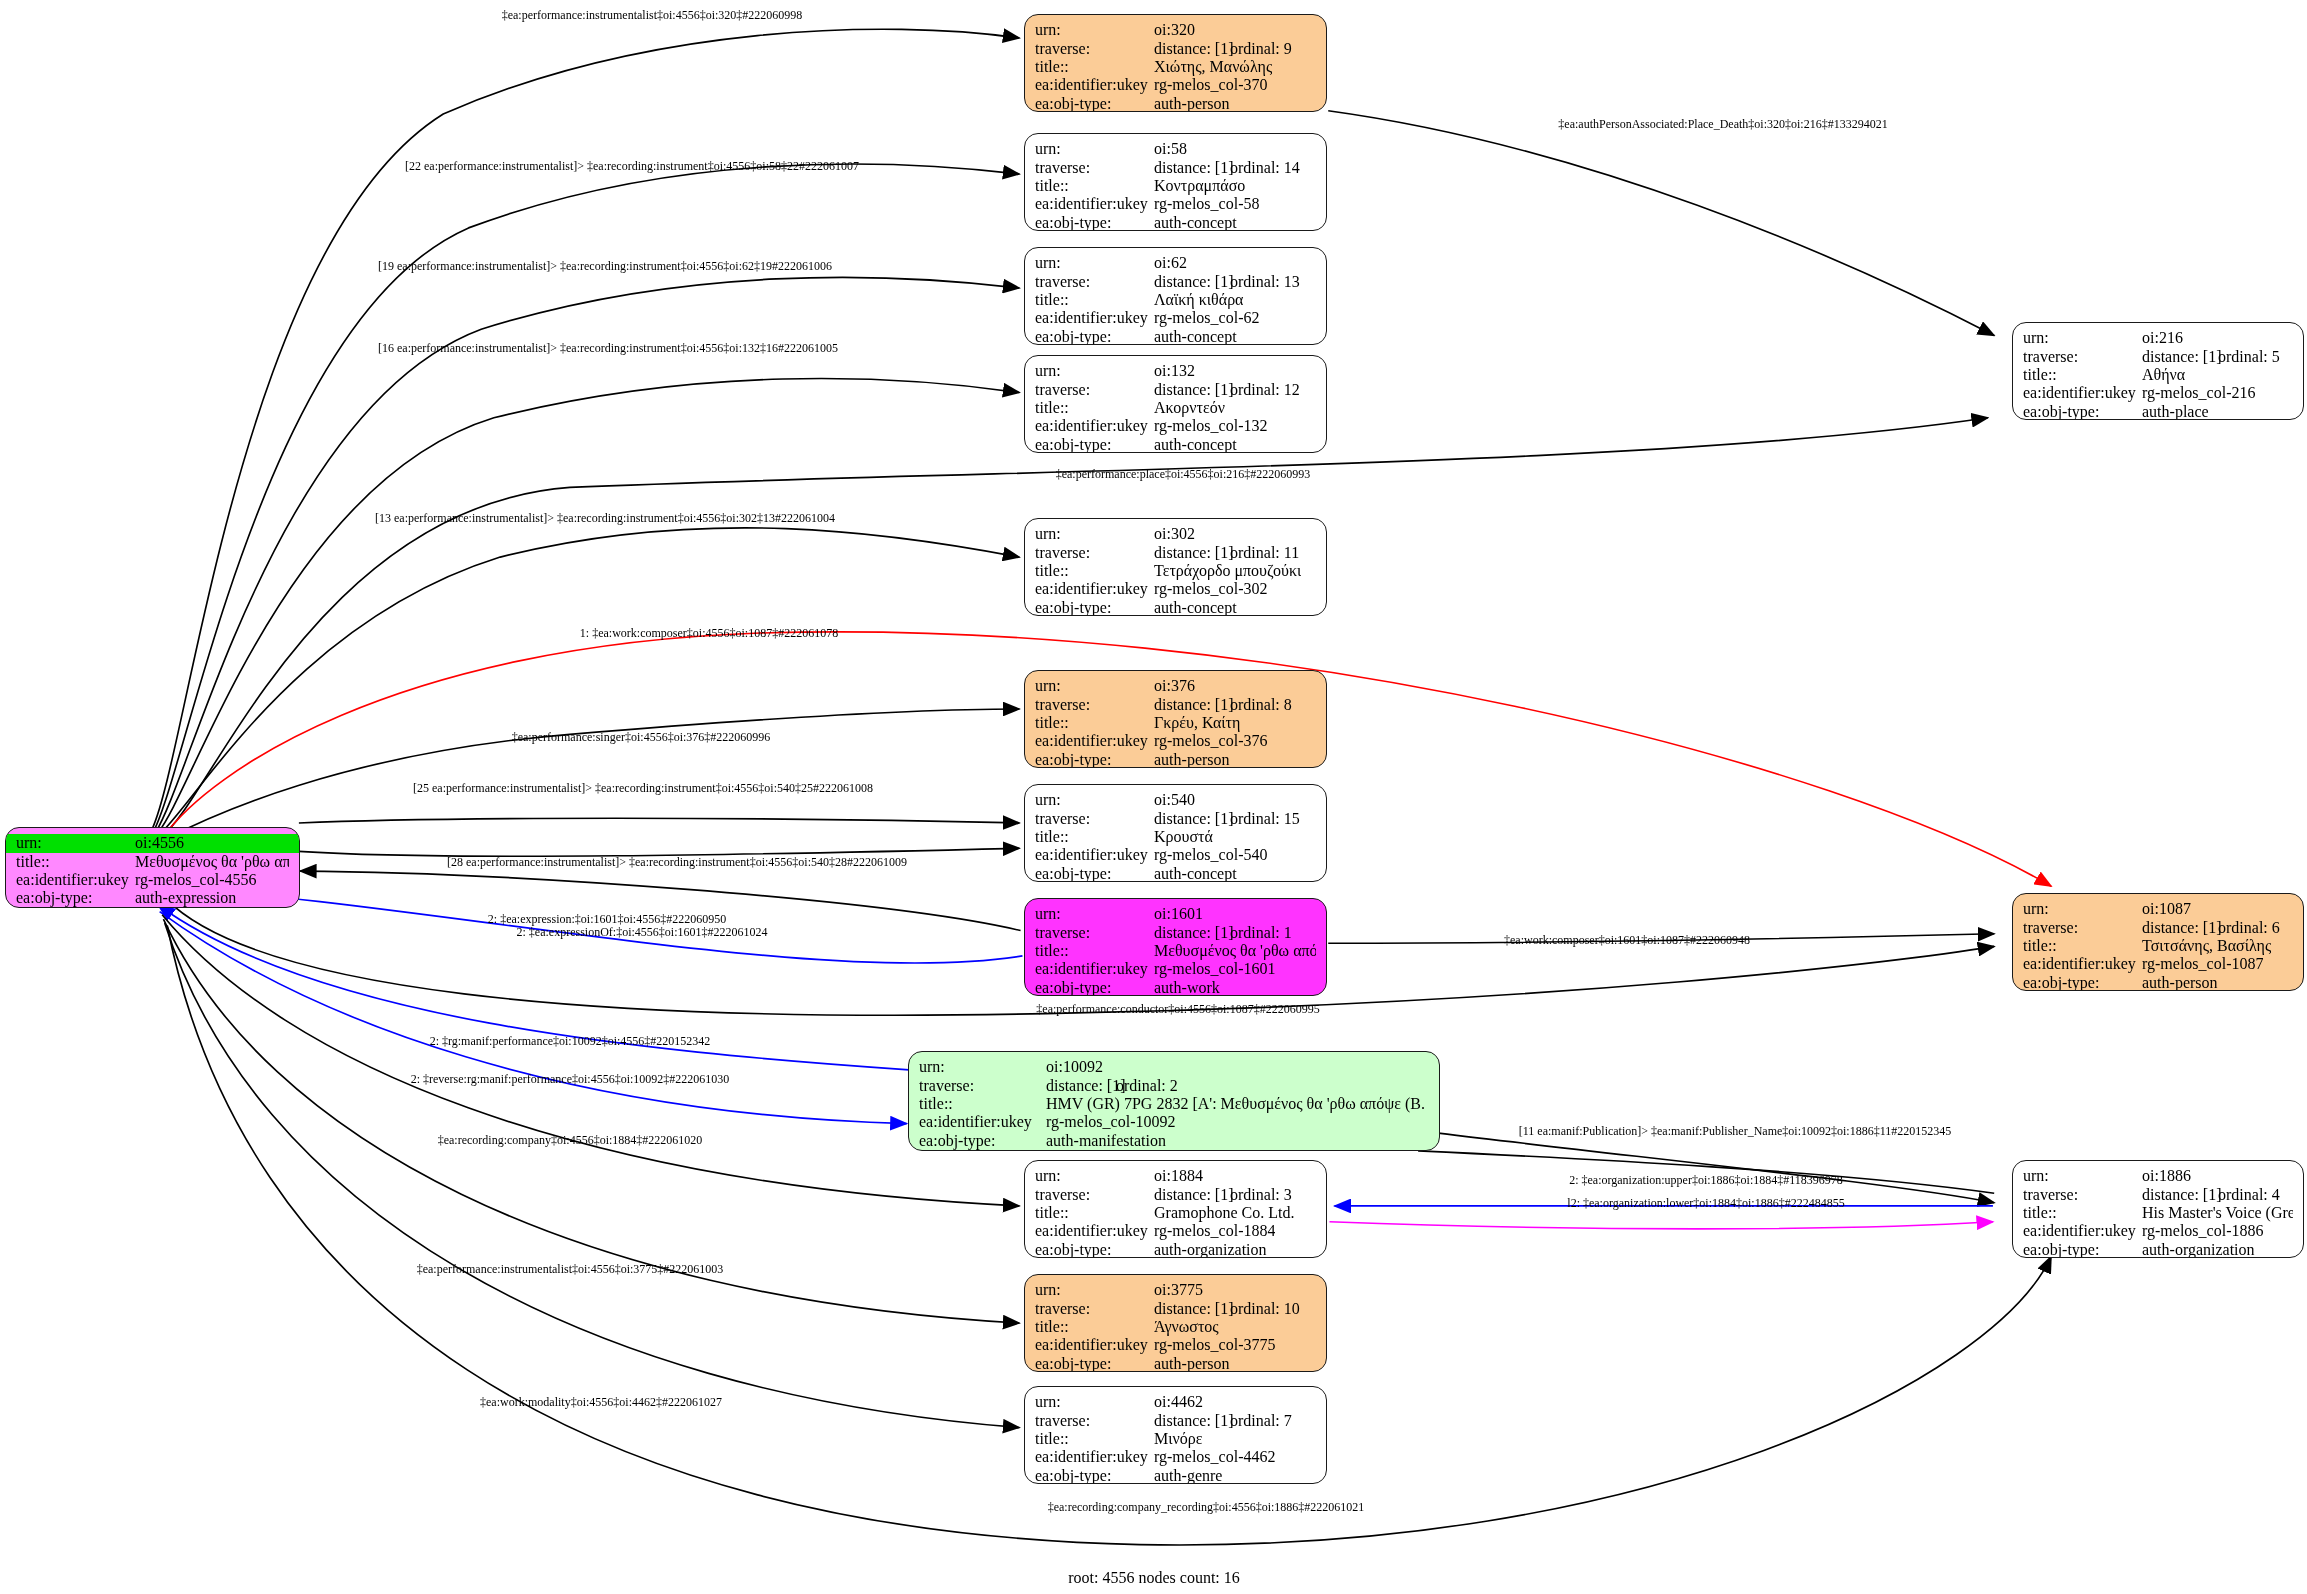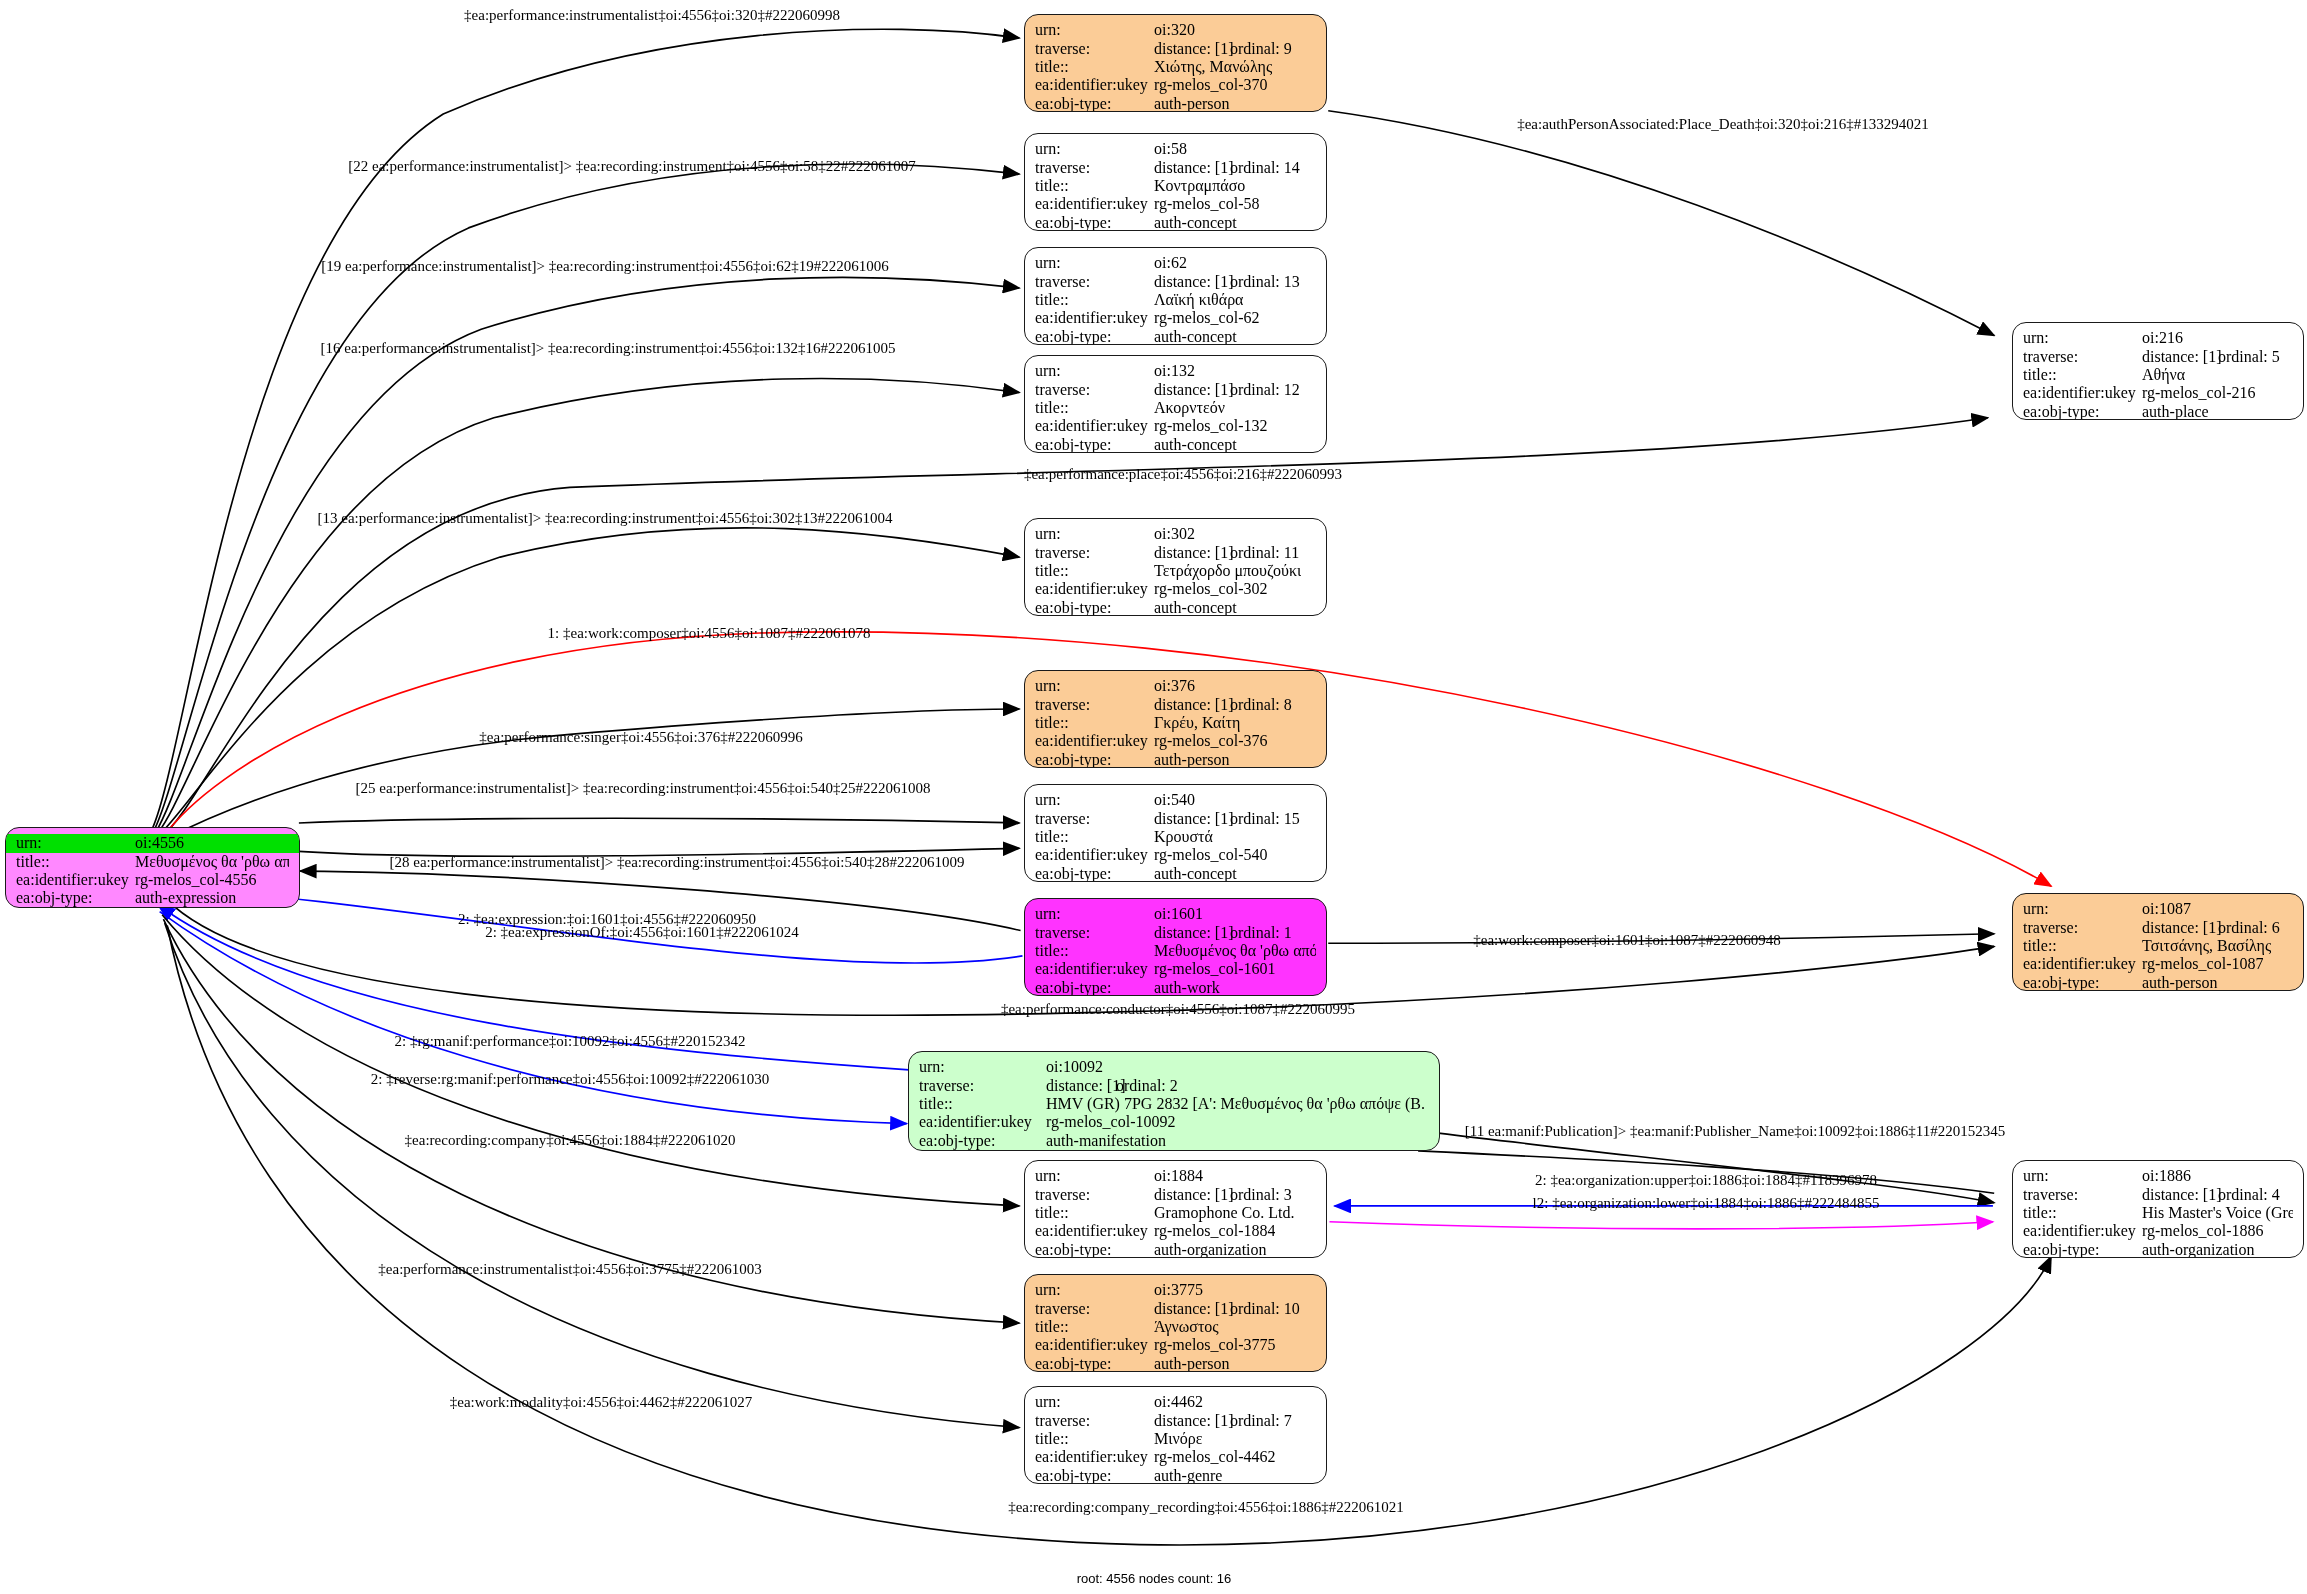--- a/index.html
+++ b/index.html
@@ -8,21 +8,21 @@
     width:2307px;height:1594px;
     background:#ffffff;
     font-family:"Liberation Serif","DejaVu Serif",serif;
     overflow:hidden;
   }
   #edges{position:absolute;left:0;top:0;width:2307px;height:1594px;}
   .edge-path{fill:none;stroke-width:2.6;}
   .edge-label{
     position:absolute;
     font-family:"Liberation Serif","DejaVu Serif",serif;
-    font-size:15px;
+    font-size:12px;
     color:#000;
     white-space:nowrap;
     line-height:1;
     transform:translate(-50%,-50%);
   }
   .node{
     position:absolute;
     box-sizing:border-box;
     border:1.5px solid #1a1a1a;
     border-radius:14px;
@@ -54,22 +54,22 @@
     overflow:hidden;
   }
   .node .rk{width:119px;}
   .node.wide .rk{width:127px;}
   .urnrow .rk, .urnrow .rv{display:inline-block;}
   .hl{background:#00e000;}
   .hl .rk, .hl .rv{background:#00e000;}
   .trav .rv .d{display:inline-block;width:76px;}
   .footer{
     position:absolute;
-    font-family:Liberation Sans, sans-serif;
-    font-size:13px;
+    font-family:Liberation Serif, serif;
+    font-size:16px;
     color:#000;
     white-space:nowrap;
     transform:translate(-50%,-50%);
   }
 </style>
 </head>
 <body>
 
 <div id="stage">
 

